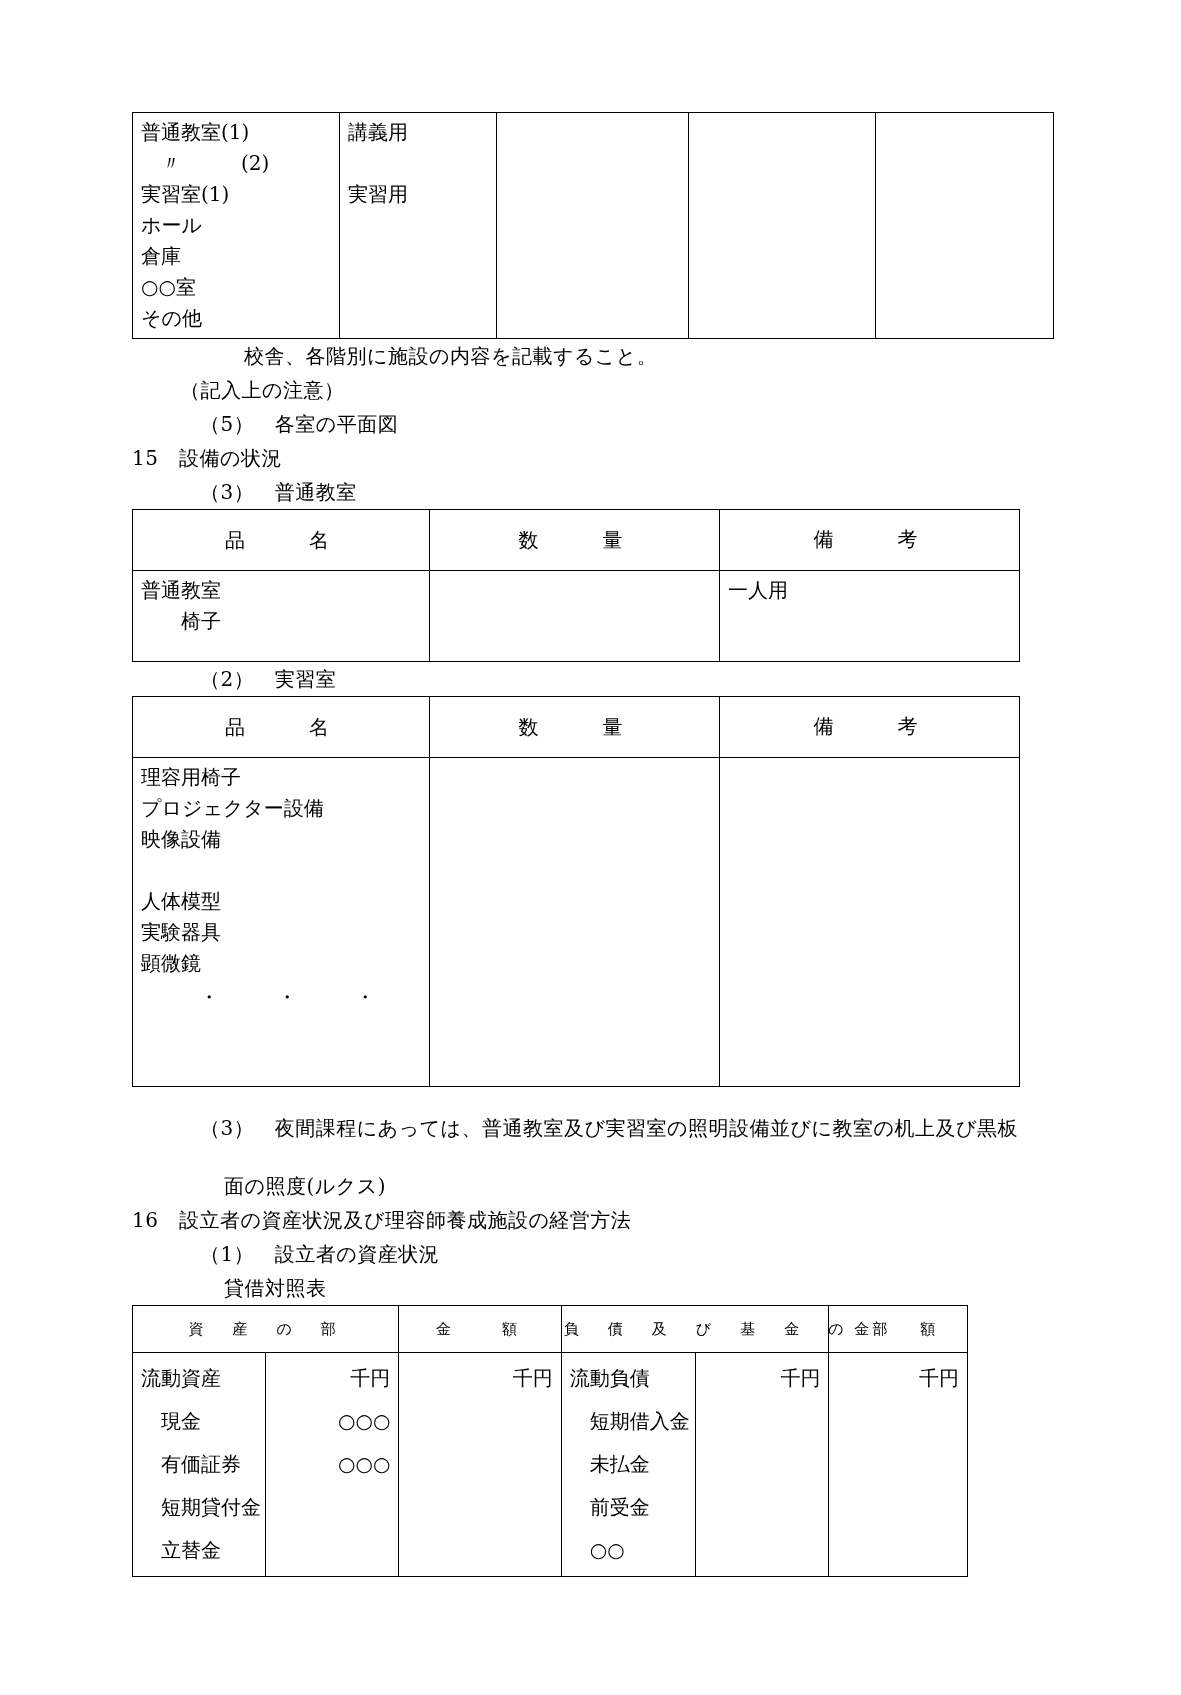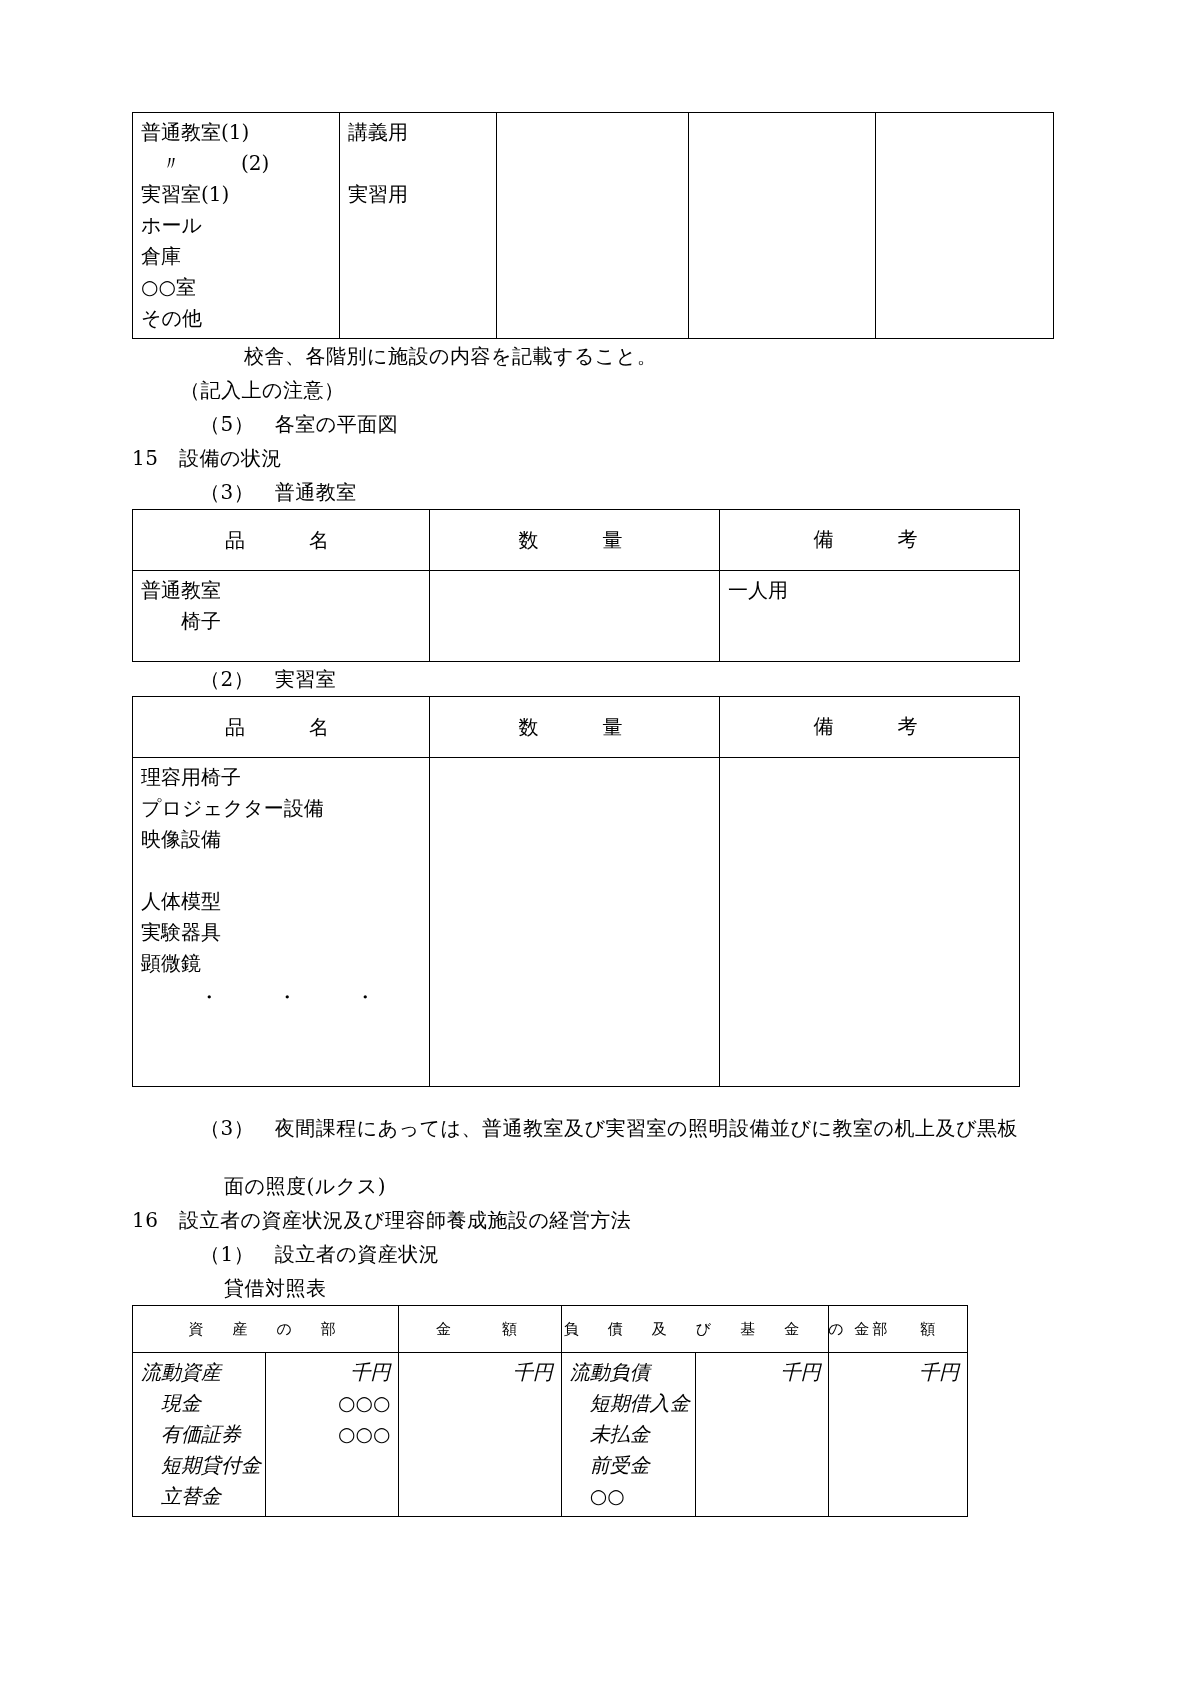--- a/index.html
+++ b/index.html
@@ -59,21 +59,21 @@
 
   
   .bs { table-layout:fixed; }
   .bs .b0 { width:195px; }
   .bs .b1 { width:118px; }
   .bs .b2 { width:117px; }
   .bs .b3 { width:196px; }
   .bs .b4 { width:111px; }
   .bs .b5 { width:99px; }
   .bs .hdr td { height:42px; text-align:center; vertical-align:middle; letter-spacing:7px; font-size:15px; padding:2px; }
-  .bs .body td { vertical-align:top; line-height:31px; padding:4px 8px;font-style:italic; }
+  .bs .body td { vertical-align:top; line-height:43px; padding:4px 8px; }
   .ralign { text-align:right; }
   .dots { display:block; }
   .dot-row { text-align:left; padding-left:58px; line-height:37px; font-size:20px; }
   .para { font-size:20px; line-height:34px;margin-top:24px; }
 </style>
 </head>
 <body>
 
 <div class="page">
  <div class="sheet">

